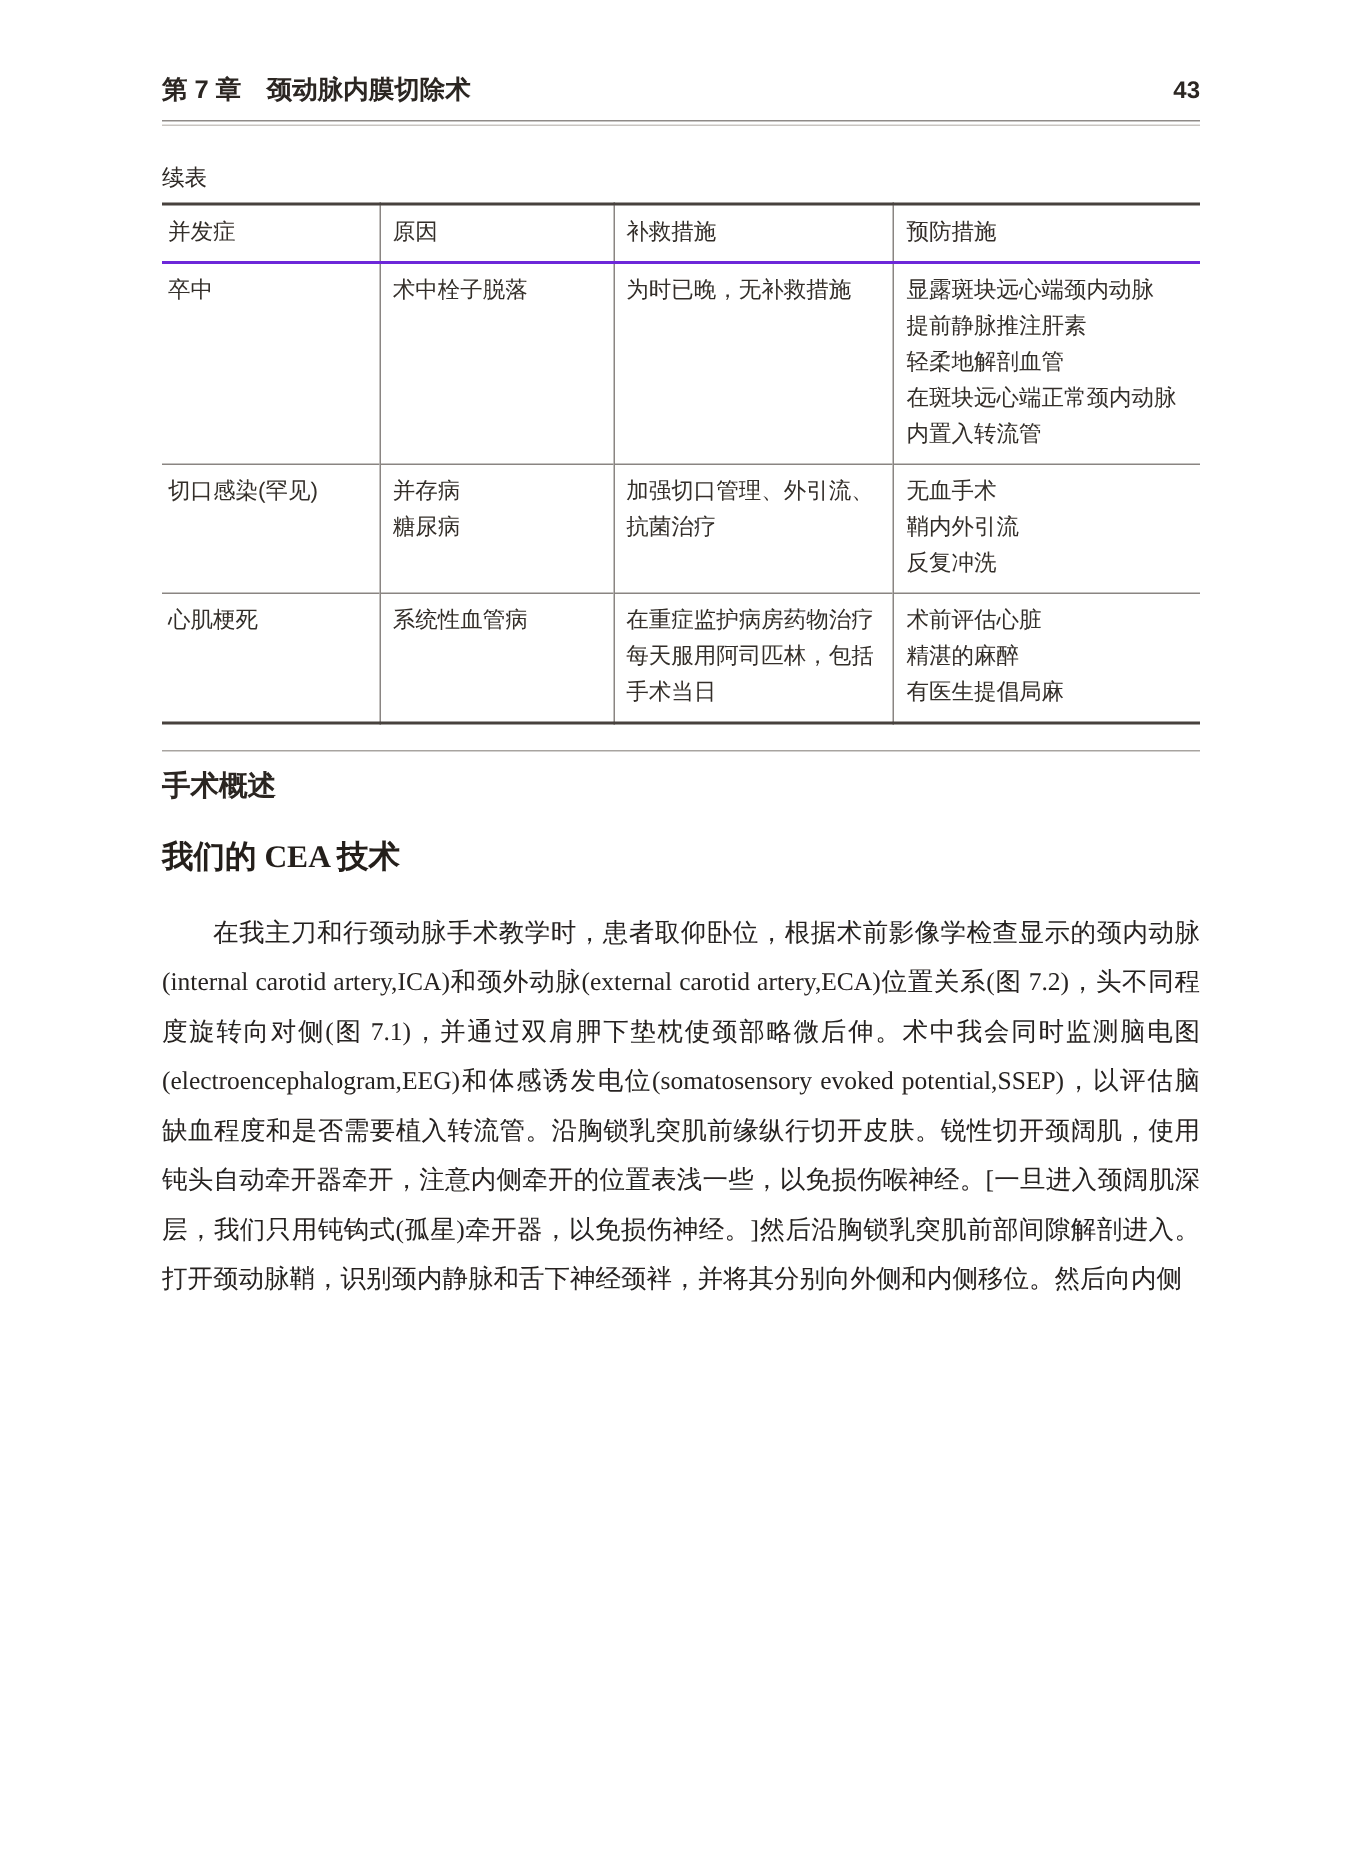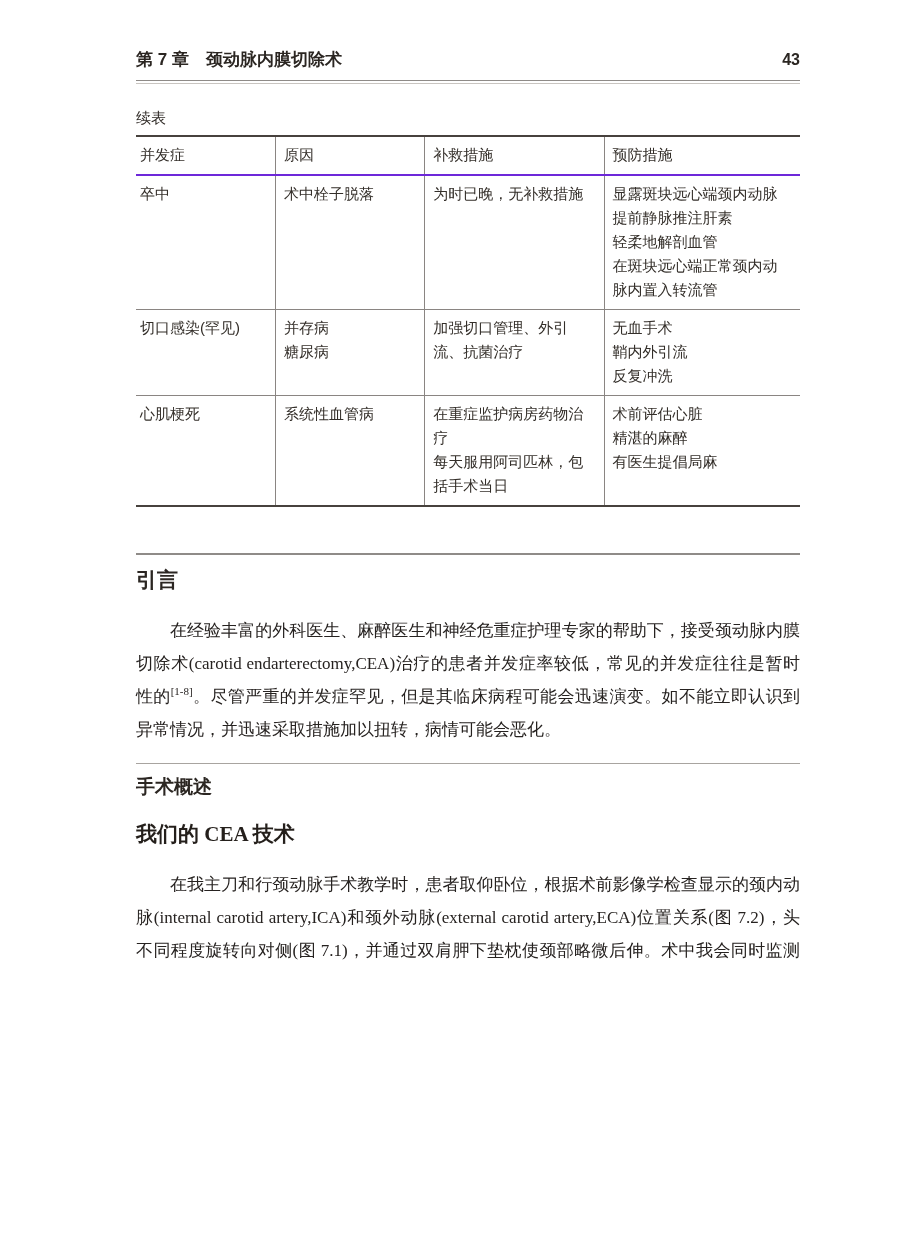--- a/index.html
+++ b/index.html
@@ -3,21 +3,21 @@
 <meta charset="utf-8">
 <style>
   * { margin: 0; padding: 0; box-sizing: border-box; }
   html, body { background: #ffffff; }
   body {
     width: 900px; height: 1245px;
     font-family: "Liberation Sans", sans-serif;
     color: #29241f;
     overflow: hidden;
   }
-  .page { width: 900px; height: 974px; background: #ffffff; overflow: hidden; padding-left: 28px; }
+  .page { width: 900px; height: 974px; background: #ffffff; overflow: hidden; }
   .content { padding: 48px 100px 0 108px; }
 
   
   .page-header { display: flex; justify-content: space-between; align-items: baseline; padding-bottom: 9px; }
   .chapter-title { font-size: 17px; font-weight: bold; color: #2b2622; }
   .page-number { font-size: 16px; font-weight: bold; color: #2b2622; }
   .double-rule { height: 4px; border-top: 1px solid #8f8b88; border-bottom: 1px solid #c9c5c1; }
 
   
   .cont-label { font-size: 15px; margin-top: 25px; color: #2e2925; }
@@ -133,24 +133,20 @@
             </td>
             <td>
               <div class="cell-line">术前评估心脏</div>
               <div class="cell-line">精湛的麻醉</div>
               <div class="cell-line">有医生提倡局麻</div>
             </td>
           </tr>
         </tbody>
     </table>
 
-    <section class="section-intro">
-      <h2 class="sec-heading">引言</h2>
-      <p class="body-para"><span>在经验丰富的外科医生、麻醉医生和神经危重症护理专家的帮助下，接受颈动脉内膜切除术(carotid endarterectomy,CEA)治疗的患者并发症率较低，常见的并发症往往是暂时性的</span><sup class="ref">[1-8]</sup><span>。尽管严重的并发症罕见，但是其临床病程可能会迅速演变。如不能立即认识到异常情况，并迅速采取措施加以扭转，病情可能会恶化。</span></p>
-    </section>
 
     <section class="section-overview">
       <h2 class="sec-heading-sm">手术概述</h2>
       <h3 class="subsec-heading">我们的 CEA 技术</h3>
       <p class="body-para">在我主刀和行颈动脉手术教学时，患者取仰卧位，根据术前影像学检查显示的颈内动脉(internal carotid artery,ICA)和颈外动脉(external carotid artery,ECA)位置关系(图 7.2)，头不同程度旋转向对侧(图 7.1)，并通过双肩胛下垫枕使颈部略微后伸。术中我会同时监测脑电图(electroencephalogram,EEG)和体感诱发电位(somatosensory evoked potential,SSEP)，以评估脑缺血程度和是否需要植入转流管。沿胸锁乳突肌前缘纵行切开皮肤。锐性切开颈阔肌，使用钝头自动牵开器牵开，注意内侧牵开的位置表浅一些，以免损伤喉神经。[一旦进入颈阔肌深层，我们只用钝钩式(孤星)牵开器，以免损伤神经。]然后沿胸锁乳突肌前部间隙解剖进入。打开颈动脉鞘，识别颈内静脉和舌下神经颈袢，并将其分别向外侧和内侧移位。然后向内侧</p>
     </section>
 
   </div>
 </div>
 

